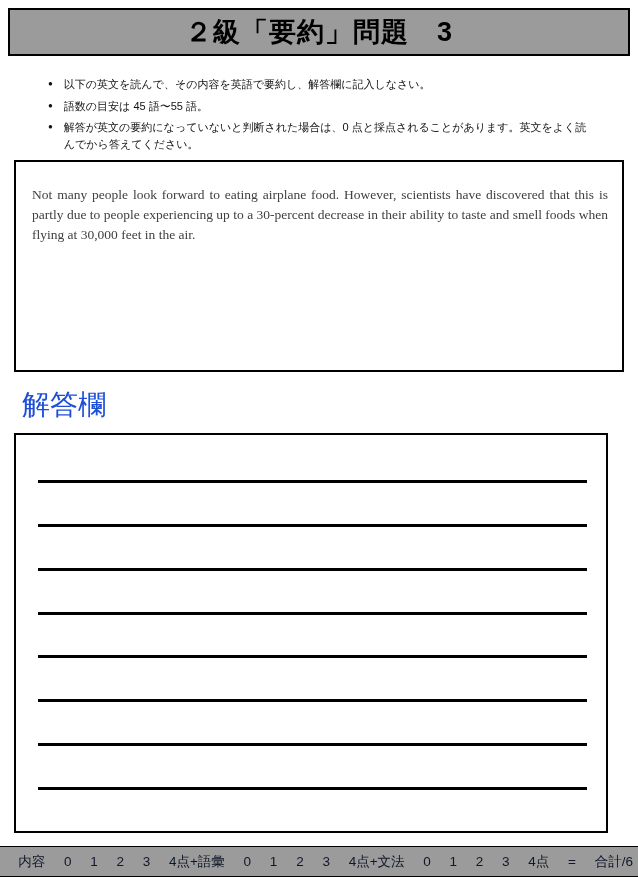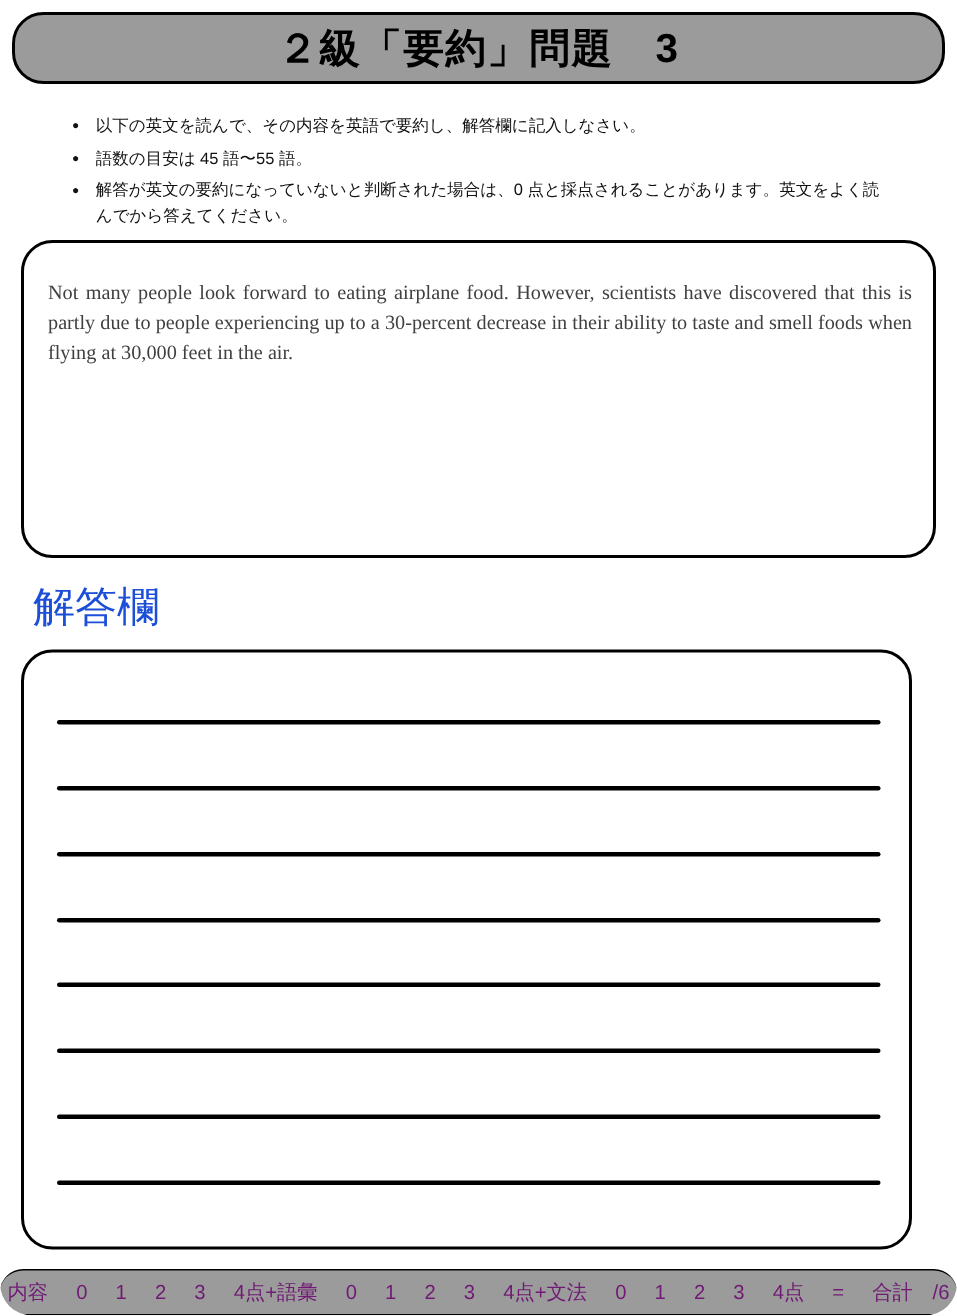--- a/index.html
+++ b/index.html
@@ -1,20 +1,20 @@
 <!DOCTYPE html>
 <html lang="ja" style="--band: #9b9b9b; --ink: #000000;"><head>
 <meta charset="utf-8">
 <title>2級「要約」問題 3</title>
 <style>
   :root{
     --band:#9b9b9b;
     --ink:#000000;
   }
-  *{ box-sizing:border-box; margin:0; padding:0;border-radius:21px; }
+  *{ box-sizing:border-box; margin:0; padding:0; }
   html,body{ background:#ffffff; }
   body{
     font-family:"Liberation Sans", sans-serif;
     color:#000;
   }
   .page{
     position:relative;
     width:638px;
     height:877px;
     margin:0 auto;
@@ -112,24 +112,24 @@
   
   .score-bar{
     position:absolute;
     left:0; bottom:0;
     width:638px; height:31px;
     background:var(--band);
     border-top:1.5px solid var(--ink);
     border-bottom:1.5px solid var(--ink);
     display:flex;
     align-items:center;
-    justify-content:space-between;
+    justify-content:flex-end;
     padding:0 5px;
     font-size:13.5px;
-    color:#701a75;
+    color:#0f172a;
   }
   .score-scale{
     word-spacing:15px;
     white-space:nowrap;
   }
   .score-total{
     white-space:nowrap;
   }
 </style>
 </head>

